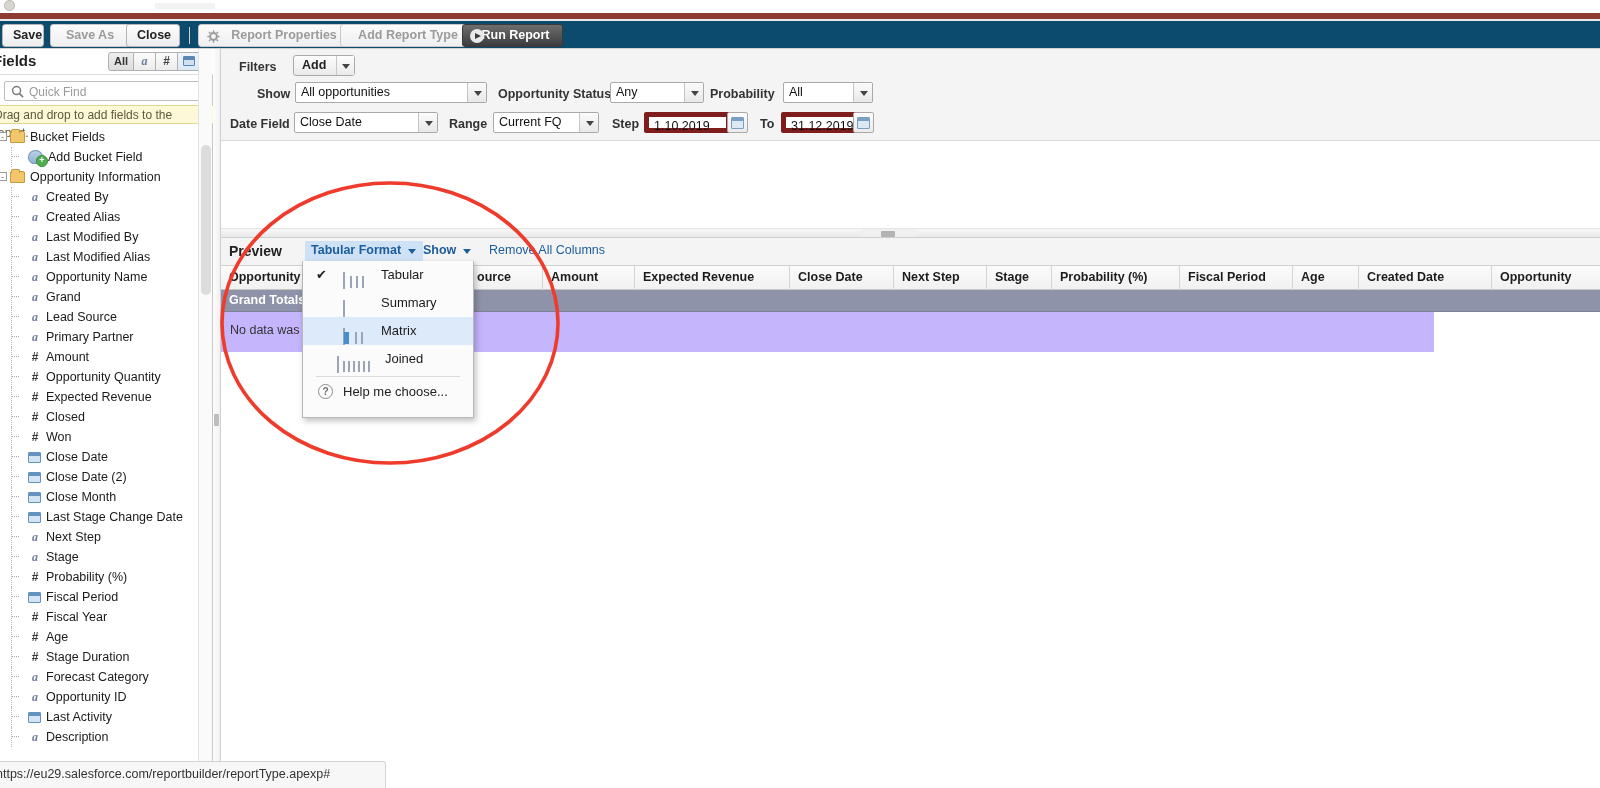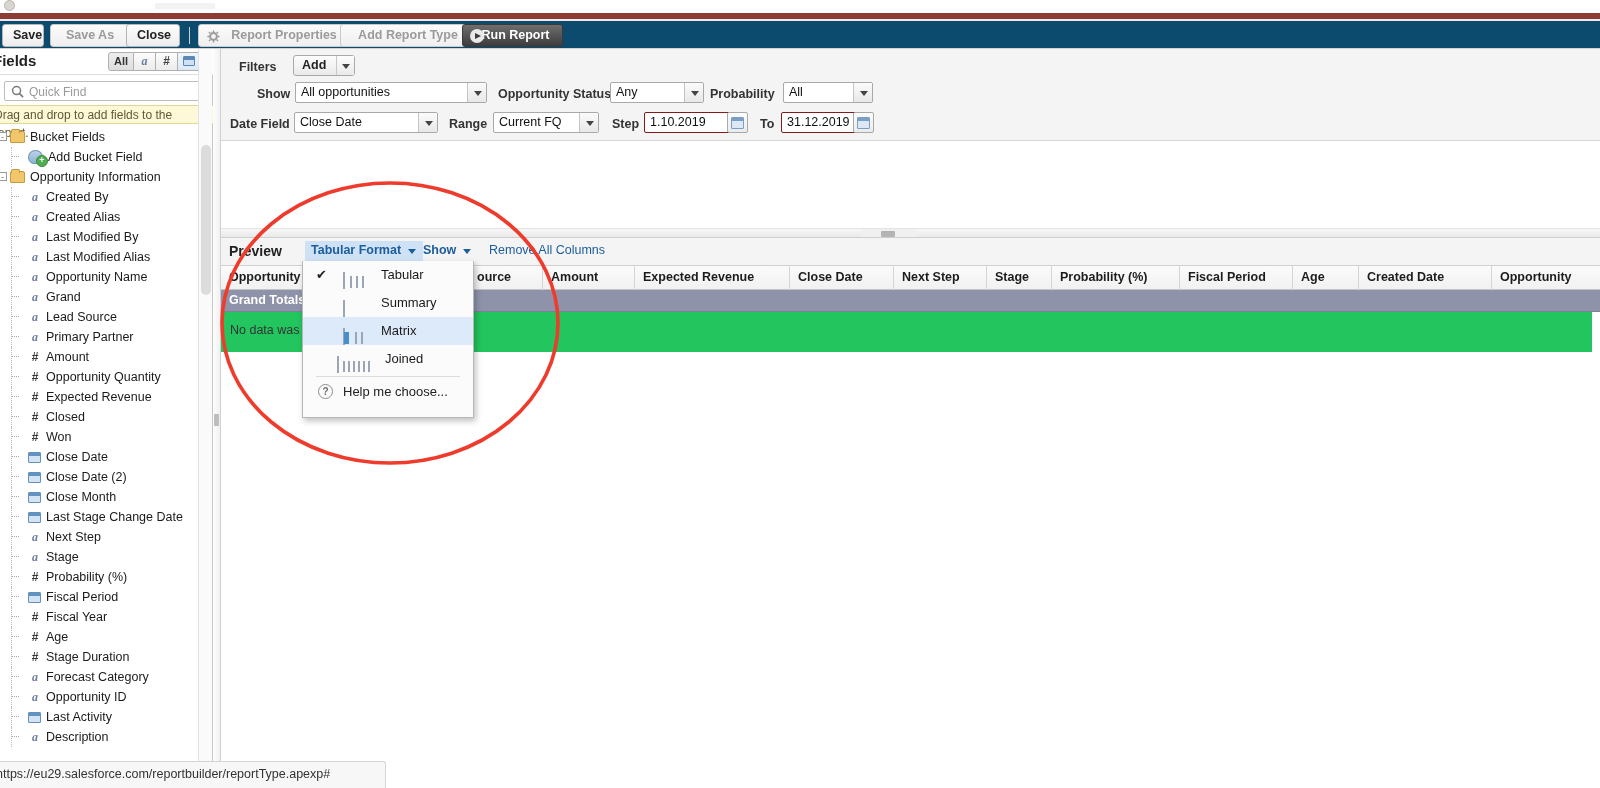--- a/index.html
+++ b/index.html
@@ -176,21 +176,21 @@
   .addbtn .txt { position:absolute; left:8px; top:2px; font-size:12.5px; font-weight:bold; color:#222; }
   .addbtn .arw2 {
     position:absolute; right:0; top:0; width:18px; height:19px; border-left:1px solid #c8c8c8;
     background:linear-gradient(to bottom,#fdfdfd,#eaeaea);
   }
   .addbtn .arw2:after {
     content:""; position:absolute; left:5px; top:8px;
     border-left:4px solid transparent; border-right:4px solid transparent; border-top:5px solid #444;
   }
   .txtbox {
-    position:absolute; height:21px; border:1px solid #7f1d1d; background:#fff; border-radius:2px;
+    position:absolute; height:21px; border:5px solid #7f1d1d; background:#fff; border-radius:2px;
   }
   .txtbox .txt { position:absolute; left:5px; top:2px; font-size:12.5px; color:#111; }
   .calbtn {
     position:absolute; width:21px; height:21px; border:1px solid #a9a9a9; border-radius:2px;
     background:linear-gradient(to bottom,#fcfcfc,#ebebeb);
   }
   .calbtn .cg {
     position:absolute; left:3px; top:4px; width:13px; height:12px; background:#dce8f4;
     border:1px solid #7b9fc4; border-radius:1px;
   }
@@ -239,21 +239,21 @@
   .th {
     position:absolute; top:0; height:24px; line-height:23px; font-size:12.5px; font-weight:bold;
     color:#1c1c1c; border-right:1px solid #d5d5d5; padding-left:8px; white-space:nowrap; overflow:hidden;
   }
   .grandtotals {
     position:absolute; left:221px; top:290px; width:1379px; height:22px;
     background:#8f93aa; border-bottom:1px solid #7c809a;
   }
   .gt-lbl { position:absolute; left:8px; top:3px; font-size:12.5px; font-weight:bold; color:#fff; }
   .nodata {
-    position:absolute; left:221px; top:312px; width:1371px; height:40px; background:#22c55e;
+    position:absolute; left:221px; top:312px; width:1213px; height:40px; background:#c4b5fd;
   }
   .nodata .t { position:absolute; left:9px; top:11px; font-size:12.5px; color:#333; }
   .preview-blank { position:absolute; left:221px; top:352px; width:1379px; height:409px; background:#fff; }
 
   
   .ddmenu {
     position:absolute; left:302px; top:261px; width:172px; height:157px;
     background:#fbfbfb; border:1px solid #b7b7b7; border-top:0;
     box-shadow:2px 3px 6px rgba(0,0,0,.25); z-index:40;
   }

